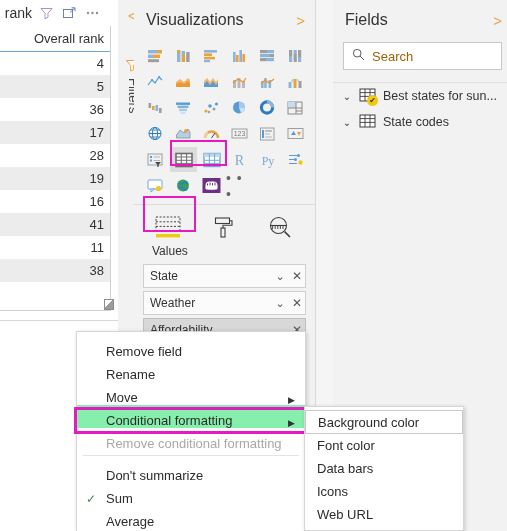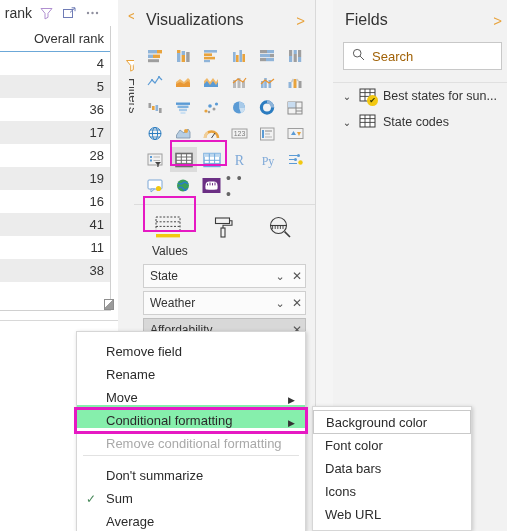--- a/index.html
+++ b/index.html
@@ -152,21 +152,21 @@
   .mi.disabled { color: #a9a9a9; cursor: default; }
   .mi.hi { background: #86efac; }
   .mi .arrow { position: absolute; right: 10px; font-size: 9px; color: #333; }
   .mi .check { position: absolute; left: 9px; color: #4a8a5c; font-size: 12px; }
   .mi-sep { height: 1px; background: #e2e2e2; margin: 4px 6px; }
   .ctx-hl { position: absolute; left: 74px; top: 407px; width: 234px; height: 27px;
             border: 3px solid #e619c3; box-sizing: border-box; pointer-events:none; }
 
   
   .submenu {
-    position: absolute; left: 312px; top: 406px; width: 160px;
+    position: absolute; left: 304px; top: 406px; width: 160px;
     background: #ffffff; border: 1px solid #d6d6d6; box-shadow: 1px 1px 4px rgba(0,0,0,.18);
     padding: 3px 0 4px 0;
   }
   .smi { height: 23px; display:flex; align-items:center; padding-left: 12px; font-size: 13px; color:#2b2b2b; cursor:pointer; }
   .smi.hover { border: 1px solid #c9c9c9; background:#fff; height: 24px; }
 </style>
 </head>
 <body>
 
 <div id="root">

